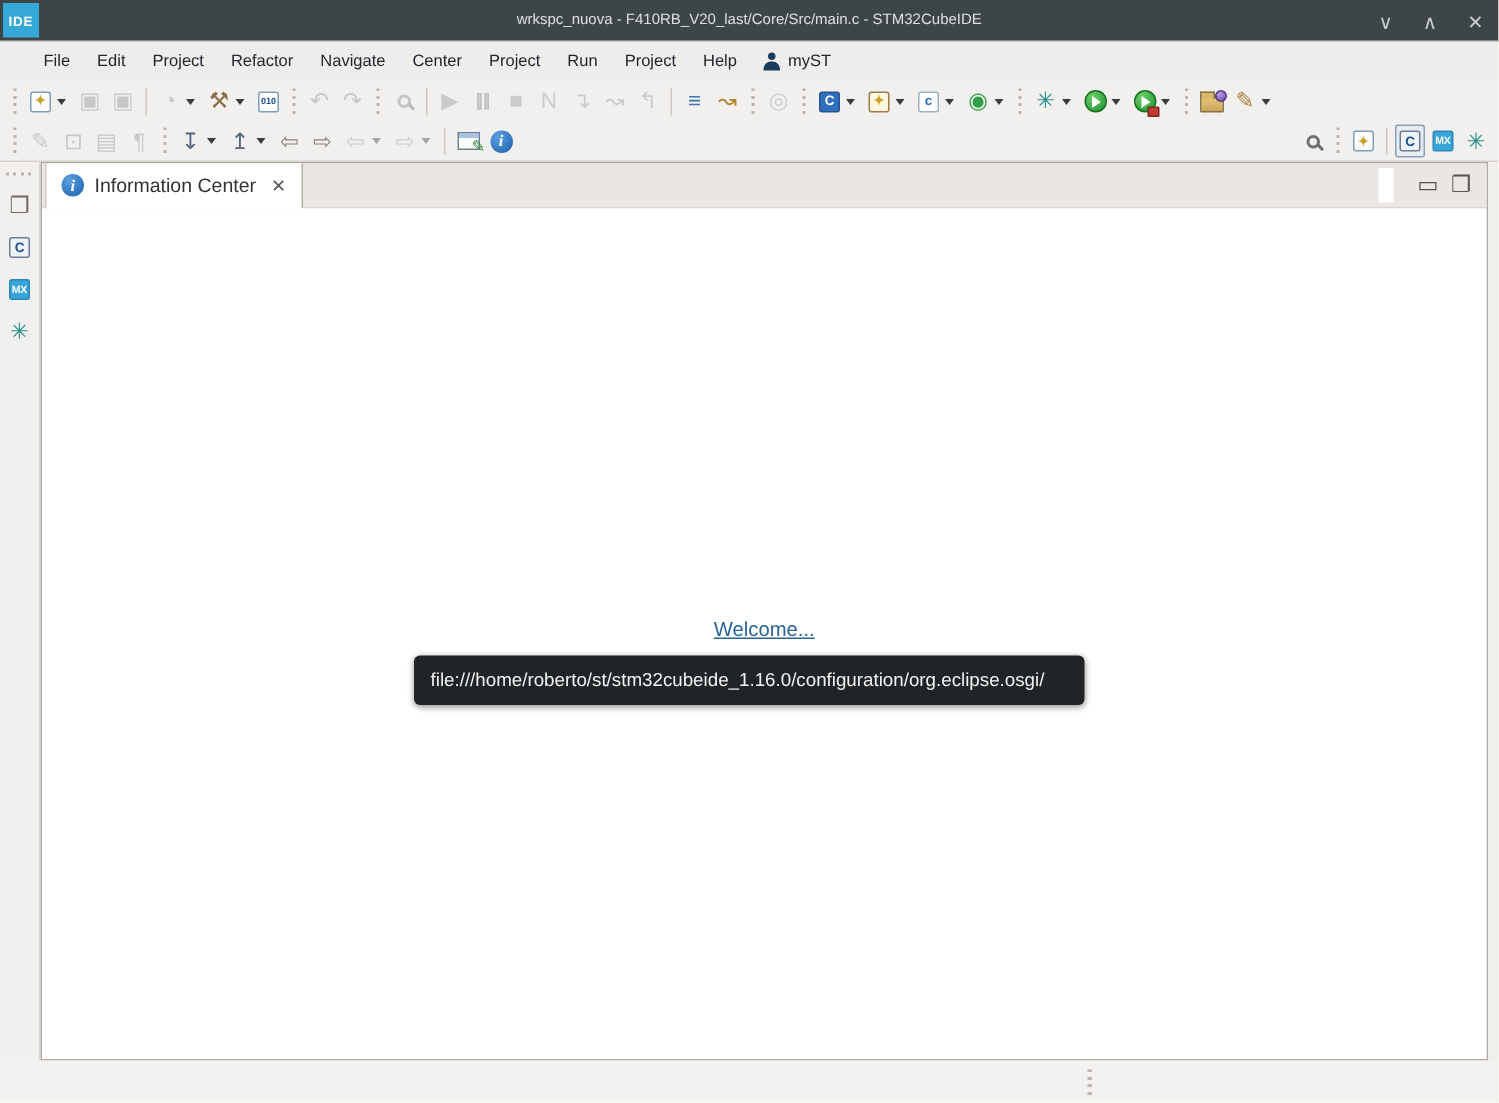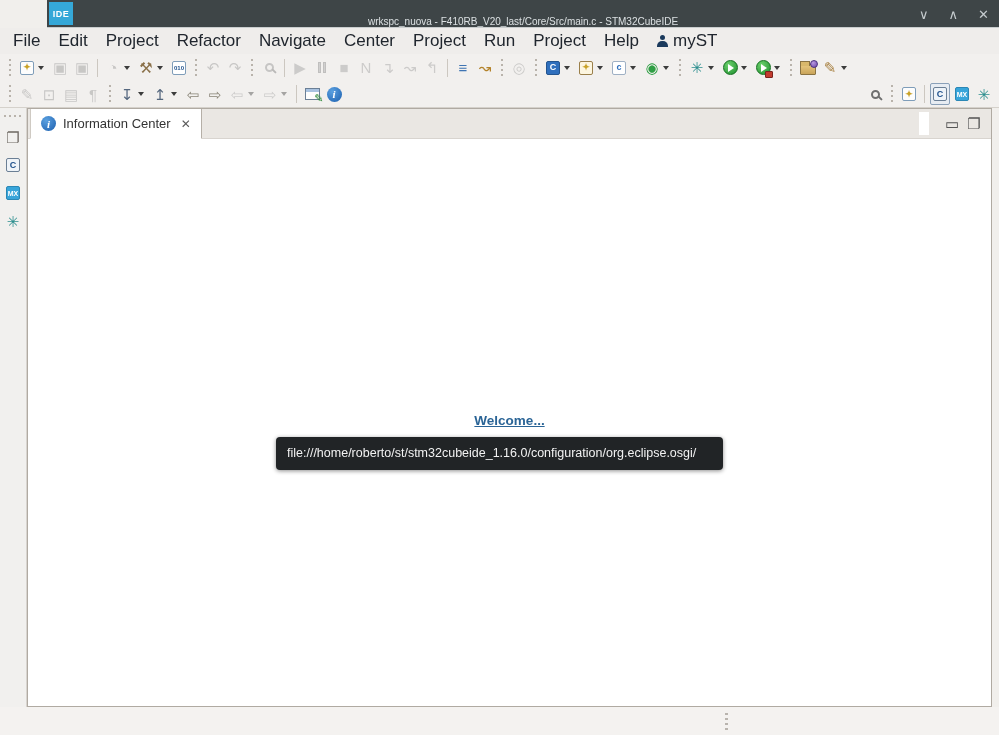--- a/index.html
+++ b/index.html
@@ -4,30 +4,30 @@
 <style>
   * { box-sizing: border-box; }
   html,body { margin:0; padding:0; }
   body {
     width:999px; height:735px; overflow:hidden;
     font-family:"Liberation Sans", sans-serif;
     background:#f1efec; position:relative;
   }
   
   .titlebar{height:28px;background:#3e4547;border-bottom:1px solid #c9cdce;
-    display:flex;align-items:flex-end;position:relative;margin-left:47px;}
+    display:flex;align-items:center;position:relative;}
   .logo{position:absolute;left:2px;top:2px;width:24px;height:23px;background:#35a8d8;
     color:#fff;font-weight:bold;font-size:9px;display:flex;align-items:center;justify-content:center;letter-spacing:.5px;}
   .title{flex:1;text-align:center;color:#dbe0e2;font-size:10px;}
   .wcontrols{position:absolute;right:10px;top:0;height:28px;display:flex;align-items:center;gap:20px;
     color:#c6cccf;font-size:13px;}
   .wcontrols span{cursor:default;}
   
-  .menubar{height:26px;background:#efedeb;display:flex;align-items:center;padding-left:4px;
-    font-size:17px;color:#20262e;}
+  .menubar{height:26px;background:#efedeb;display:flex;align-items:center;padding-left:20px;
+    font-size:11px;color:#20262e;}
   .menu-item{padding:3px 9px;cursor:default;display:flex;align-items:center;gap:5px;}
   .person{position:relative;width:11px;height:12px;display:inline-block;}
   .person::before{content:"";position:absolute;left:3px;top:0;width:5px;height:5px;border-radius:50%;background:#1b3a5c;}
   .person::after{content:"";position:absolute;left:0;bottom:0;width:11px;height:6px;border-radius:5px 5px 0 0;background:#1b3a5c;}
   
   .toolbar{height:27px;background:#f2f0ee;display:flex;align-items:center;padding:0 4px;}
   .toolbar.row2{border-bottom:1px solid #d5d1cb;justify-content:space-between;}
   .tstrip{display:flex;align-items:center;}
   .tbtn{position:relative;display:inline-flex;align-items:center;justify-content:center;
     width:20px;height:22px;font-size:15px;line-height:1;cursor:default;margin:0 1px;}
@@ -79,21 +79,21 @@
   .tabbar{height:30px;background:#eae7e3;border-bottom:1px solid #d8d4cf;display:flex;
     align-items:stretch;padding-left:2px;position:relative;flex:none;}
   .tab{display:flex;align-items:center;gap:7px;padding:0 10px;background:#fff;
     border-right:1px solid #b5afa7;border-left:1px solid #cfcac3;font-size:13px;color:#333;
     margin-bottom:-1px;border-bottom:1px solid #fff;cursor:default;}
   .tab .close{color:#5a5a5a;font-size:12px;margin-left:3px;cursor:pointer;}
   .tabctrl{position:absolute;right:6px;top:3px;display:flex;align-items:center;gap:4px;}
   .viewarea-blank{width:10px;height:23px;background:#fff;margin-right:8px;}
   .editor{position:relative;flex:1;background:#fff;}
   .welcome{position:absolute;left:0;right:0;top:272px;text-align:center;}
-  .welcome a{color:#2a6496;font-weight:bold;font-size:13.5px;text-decoration:underline;cursor:pointer;}
+  .welcome a{color:#2a6496;font-weight:normal;font-size:13.5px;text-decoration:underline;cursor:pointer;}
   .tooltip{position:absolute;left:248px;top:298px;width:447px;background:#212426;color:#f2f2f2;
     border-radius:4px;padding:7px 11px;font-size:12.5px;line-height:19px;
     box-shadow:0 1px 4px rgba(0,0,0,.45);}
   
   .statusbar{position:relative;height:28px;background:#f4f2f0;}
   .vgrip{position:absolute;left:724px;top:6px;width:4px;height:18px;
     background-image:repeating-linear-gradient(to bottom,#b9b4ae 0 2px,transparent 2px 5px);
     background-size:3px 100%;background-repeat:no-repeat;background-position:center;}
 </style>
 </head>

